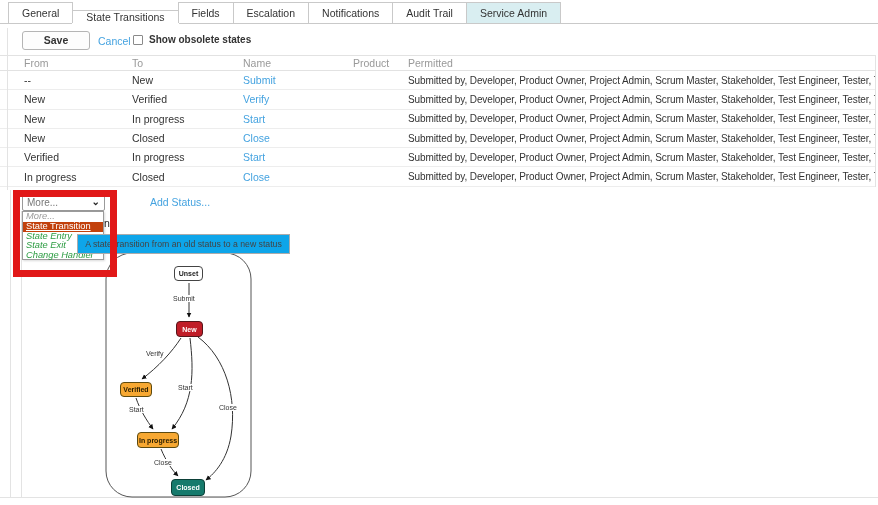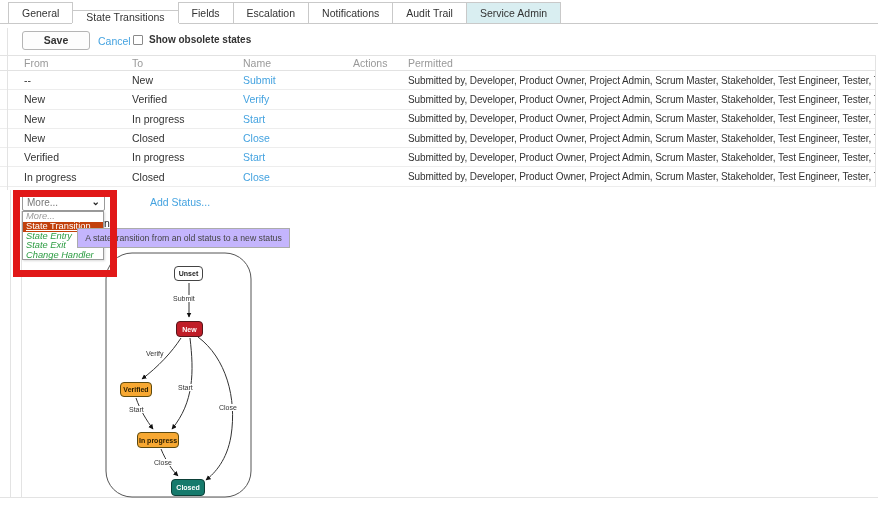--- a/index.html
+++ b/index.html
@@ -53,22 +53,22 @@
           background:#fff; border:1px solid #9a9a9a; z-index:4;
           box-shadow:1px 1px 2px rgba(0,0,0,.15); }
   .opt { height:9.8px; line-height:9.6px; font-size:9.3px; padding-left:3px;
          white-space:nowrap; overflow:hidden; }
   .opt.muted { color:#9a9a9a; font-style:italic; }
   .opt.green { color:#2c9c42; font-style:italic; }
   .opt.sel   { background:#c2410c; color:#fff;text-decoration:underline; }
   .addstatus { position:absolute; left:118px; top:196px; z-index:3;padding-left:32px; }
 
   
-  .tooltip { position:absolute; left:77px; top:228px; width:213px; height:20px;
-             background:#c4b5fd; border:1px solid #ababab; z-index:5;
+  .tooltip { position:absolute; left:77px; top:234px; width:213px; height:20px;
+             background:#0ea5e9; border:1px solid #ababab; z-index:5;
              font-size:8.7px; color:#444; line-height:18px; text-align:center;
              white-space:nowrap; overflow:hidden; }
 
   
   .annot { position:absolute; left:13px; top:190px; width:104px; height:87px;
            border:7px solid #e11818; z-index:6; }
 
   
   .dsvg { position:absolute; left:0; top:0; width:878px; height:505px; z-index:1;
           pointer-events:none; }
@@ -104,21 +104,21 @@
 <div class="btn-save">Save</div>
 <a class="lnk cancel">Cancel</a>
 <div class="cb"></div>
 <div class="cb-label">Show obsolete states</div>
 
 <div class="tbl">
   <div class="trow thead">
     <div class="cell">From</div>
     <div class="cell">To</div>
     <div class="cell">Name</div>
-    <div class="cell">Actions</div>
+    <div class="cell">Product</div>
     <div class="cell">Permitted</div>
   </div>
 
   <div class="trow">
     <div class="cell">--</div>
     <div class="cell">New</div>
     <div class="cell"><a class="lnk">Submit</a></div>
     <div class="cell"></div>
     <div class="cell perm">Submitted by, Developer, Product Owner, Project Admin, Scrum Master, Stakeholder, Test Engineer, Tester, Test Lead</div>
   </div>

